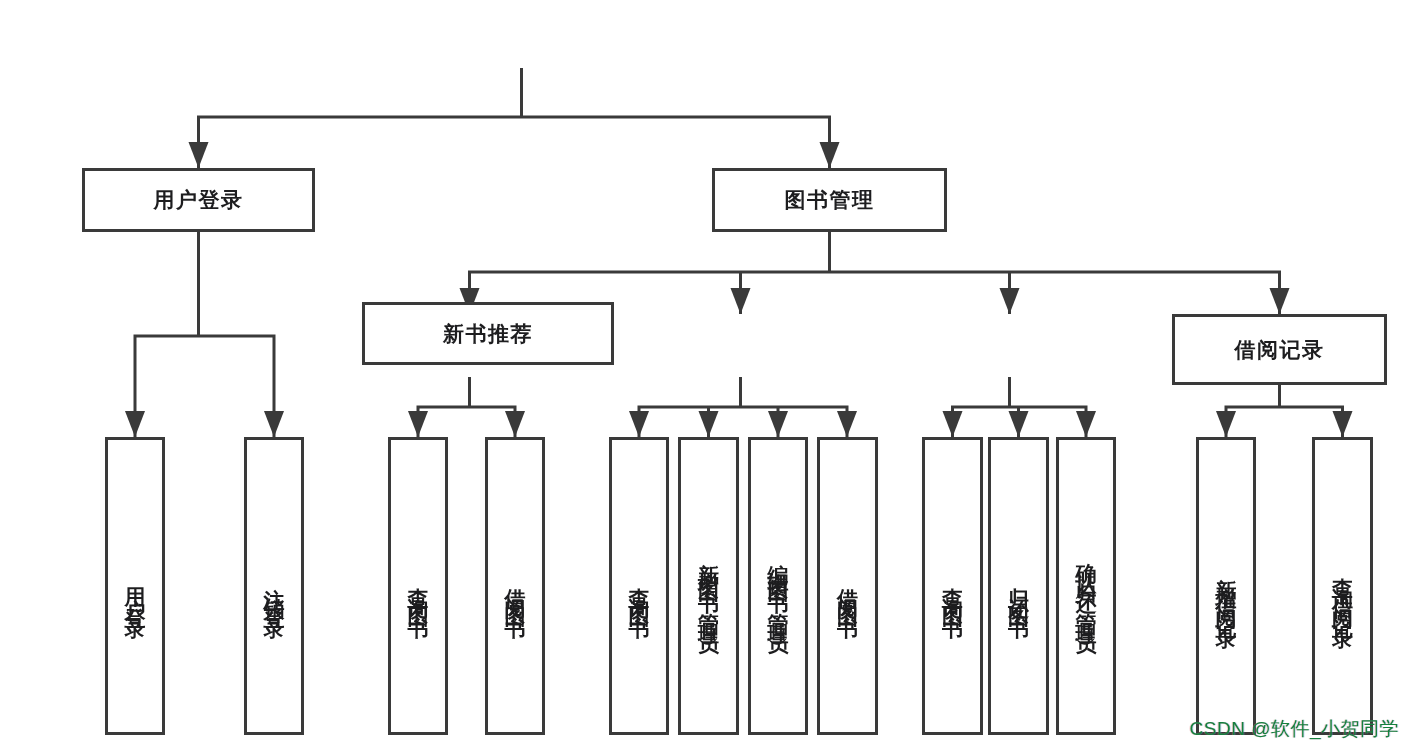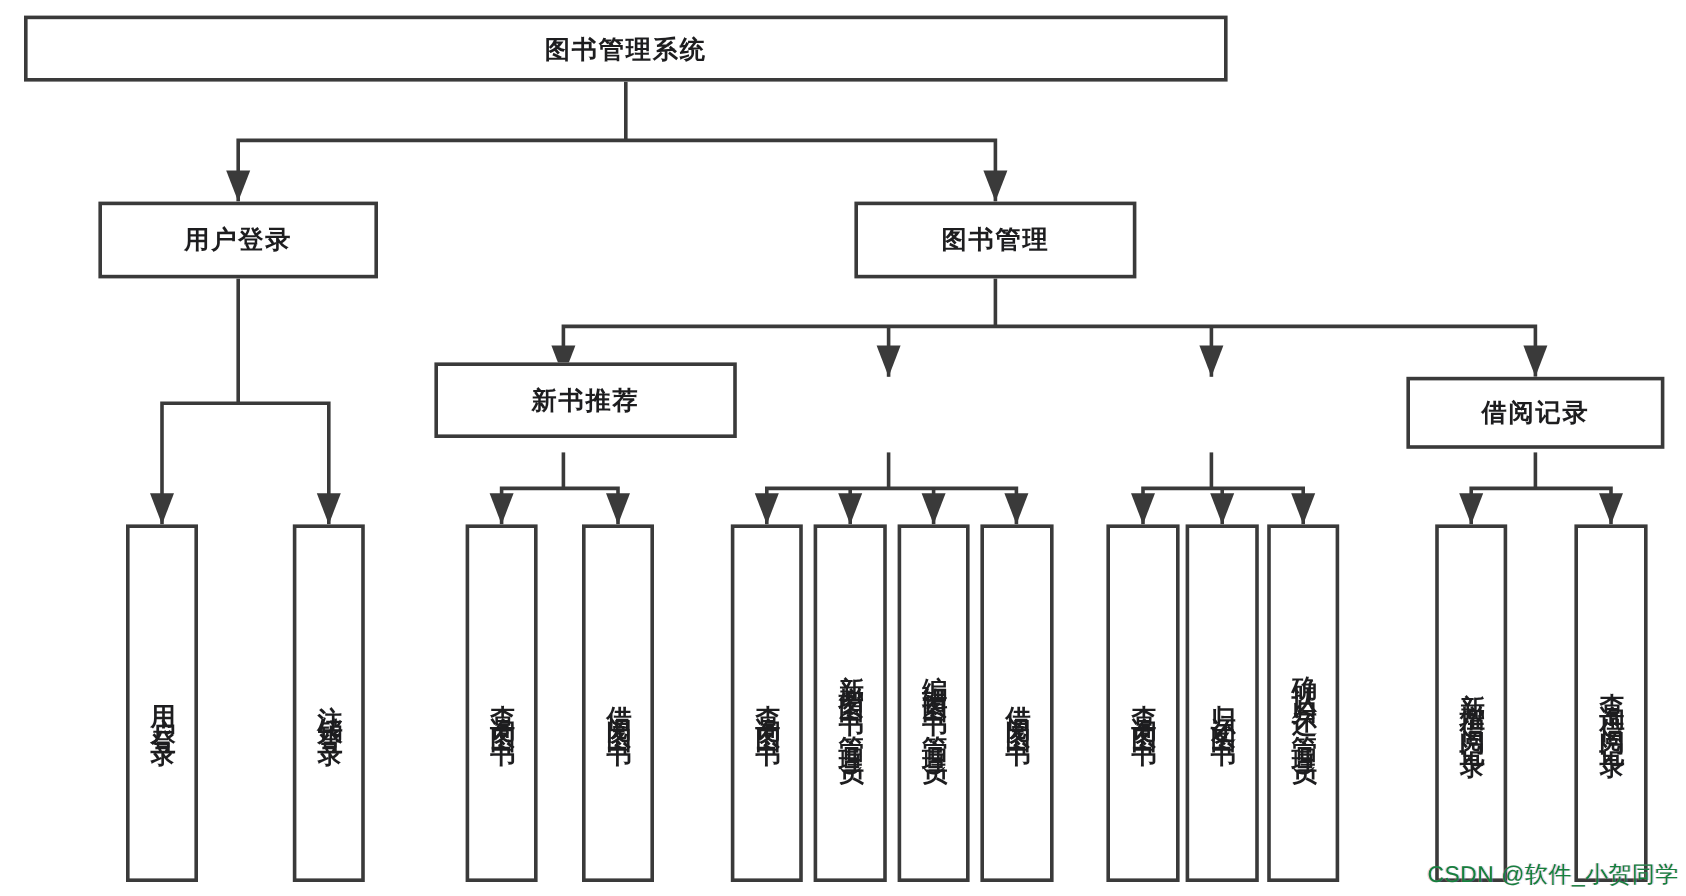--- a/index.html
+++ b/index.html
@@ -103,35 +103,32 @@
       <polygon points="768,411 788,411 778,437"></polygon>
       <polygon points="837,411 857,411 847,437"></polygon>
       <polygon points="942.5,411 962.5,411 952.5,437"></polygon>
       <polygon points="1008.5,411 1028.5,411 1018.5,437"></polygon>
       <polygon points="1076,411 1096,411 1086,437"></polygon>
       <polygon points="1216,411 1236,411 1226,437"></polygon>
       <polygon points="1332.5,411 1352.5,411 1342.5,437"></polygon>
     </g>
   </svg>
 
-  <div class="box h" style="left:20px; top:13px; width:1003px; height:55px;">
-    <span>图书管理系统</span>
-  </div>
 
   <div class="box h" style="left:82px; top:168px; width:233px; height:64px;">
     <span>用户登录</span>
   </div>
   <div class="box h" style="left:712px; top:168px; width:235px; height:64px;">
     <span>图书管理</span>
   </div>
 
   <div class="box h" style="left:362px; top:302px; width:252px; height:63px;">
     <span>新书推荐</span>
   </div>
-  <div class="box h" style="left:1172px; top:314px; width:215px; height:60px;">
+  <div class="box h" style="left:1172px; top:314px; width:215px; height:71px;">
     <span>借阅记录</span>
   </div>
 
   <div class="box v" style="left:105px; top:437px; width:60px; height:298px;">
     <span>用户登录</span>
   </div>
   <div class="box v" style="left:244px; top:437px; width:60px; height:298px;">
     <span>注销登录</span>
   </div>
 

